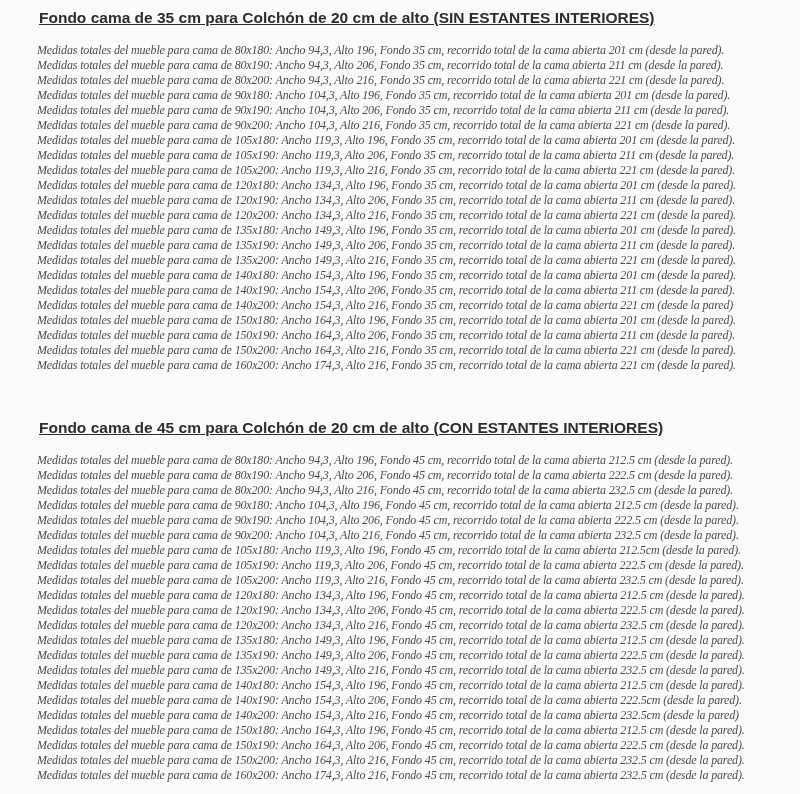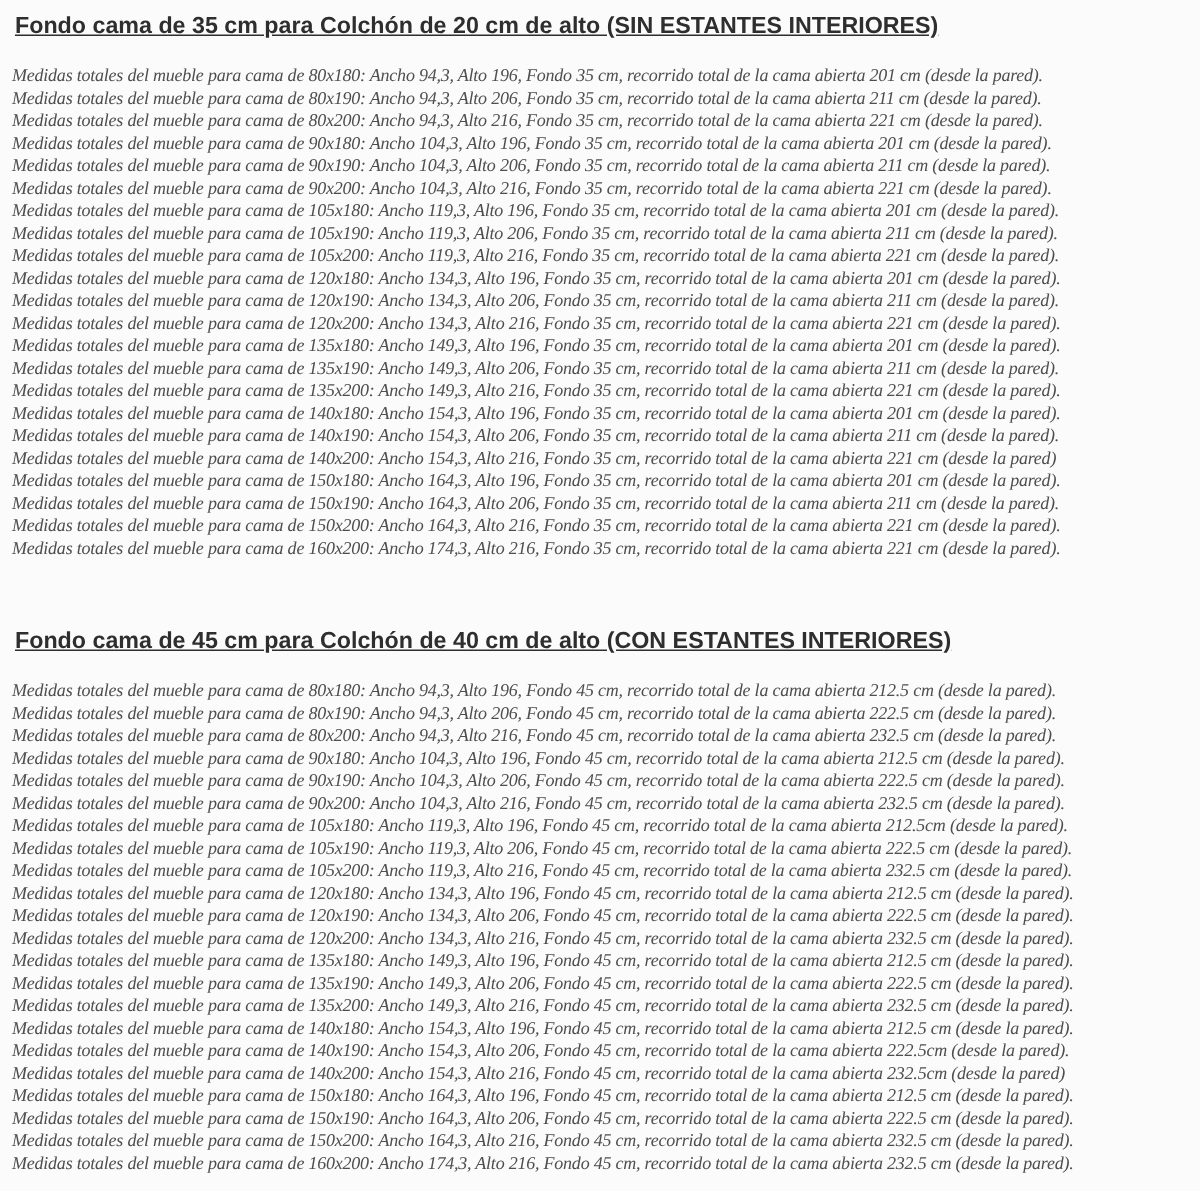--- a/index.html
+++ b/index.html
@@ -10,20 +10,21 @@
   html,body{margin:0;padding:0;}
   body{
     width:800px;
     height:794px;
     background:var(--bg);
     font-family:"Liberation Sans", sans-serif;
     overflow:hidden;
   }
   .document{
     padding:9px 8px 0 8px;
+    margin-left:29px;
   }
   .section-heading{
     margin:0 0 16px 2px;
     font-family:"Liberation Sans", sans-serif;
     font-size:15.5px;
     font-weight:bold;
     color:var(--heading-color);
     text-decoration:underline;
     letter-spacing:0px;
     line-height:18px;
@@ -68,21 +69,21 @@
         <p class="measure-line">Medidas totales del mueble para cama de 140x180: Ancho 154,3, Alto 196, Fondo 35 cm, recorrido total de la cama abierta 201 cm (desde la pared).</p>
         <p class="measure-line">Medidas totales del mueble para cama de 140x190: Ancho 154,3, Alto 206, Fondo 35 cm, recorrido total de la cama abierta 211 cm (desde la pared).</p>
         <p class="measure-line">Medidas totales del mueble para cama de 140x200: Ancho 154,3, Alto 216, Fondo 35 cm, recorrido total de la cama abierta 221 cm (desde la pared)</p>
         <p class="measure-line">Medidas totales del mueble para cama de 150x180: Ancho 164,3, Alto 196, Fondo 35 cm, recorrido total de la cama abierta 201 cm (desde la pared).</p>
         <p class="measure-line">Medidas totales del mueble para cama de 150x190: Ancho 164,3, Alto 206, Fondo 35 cm, recorrido total de la cama abierta 211 cm (desde la pared).</p>
         <p class="measure-line">Medidas totales del mueble para cama de 150x200: Ancho 164,3, Alto 216, Fondo 35 cm, recorrido total de la cama abierta 221 cm (desde la pared).</p>
         <p class="measure-line">Medidas totales del mueble para cama de 160x200: Ancho 174,3, Alto 216, Fondo 35 cm, recorrido total de la cama abierta 221 cm (desde la pared).</p>
       </div>
     </section>
     <section class="measure-section">
-      <h2 class="section-heading">Fondo cama de 45 cm para Colchón de 40 cm de alto (CON ESTANTES INTERIORES)</h2>
+      <h2 class="section-heading">Fondo cama de 45 cm para Colchón de 20 cm de alto (CON ESTANTES INTERIORES)</h2>
       <div class="measure-list">
         <p class="measure-line">Medidas totales del mueble para cama de 80x180: Ancho 94,3, Alto 196, Fondo 45 cm, recorrido total de la cama abierta 212.5 cm (desde la pared).</p>
         <p class="measure-line">Medidas totales del mueble para cama de 80x190: Ancho 94,3, Alto 206, Fondo 45 cm, recorrido total de la cama abierta 222.5 cm (desde la pared).</p>
         <p class="measure-line">Medidas totales del mueble para cama de 80x200: Ancho 94,3, Alto 216, Fondo 45 cm, recorrido total de la cama abierta 232.5 cm (desde la pared).</p>
         <p class="measure-line">Medidas totales del mueble para cama de 90x180: Ancho 104,3, Alto 196, Fondo 45 cm, recorrido total de la cama abierta 212.5 cm (desde la pared).</p>
         <p class="measure-line">Medidas totales del mueble para cama de 90x190: Ancho 104,3, Alto 206, Fondo 45 cm, recorrido total de la cama abierta 222.5 cm (desde la pared).</p>
         <p class="measure-line">Medidas totales del mueble para cama de 90x200: Ancho 104,3, Alto 216, Fondo 45 cm, recorrido total de la cama abierta 232.5 cm (desde la pared).</p>
         <p class="measure-line">Medidas totales del mueble para cama de 105x180: Ancho 119,3, Alto 196, Fondo 45 cm, recorrido total de la cama abierta 212.5cm (desde la pared).</p>
         <p class="measure-line">Medidas totales del mueble para cama de 105x190: Ancho 119,3, Alto 206, Fondo 45 cm, recorrido total de la cama abierta 222.5 cm (desde la pared).</p>
         <p class="measure-line">Medidas totales del mueble para cama de 105x200: Ancho 119,3, Alto 216, Fondo 45 cm, recorrido total de la cama abierta 232.5 cm (desde la pared).</p>

